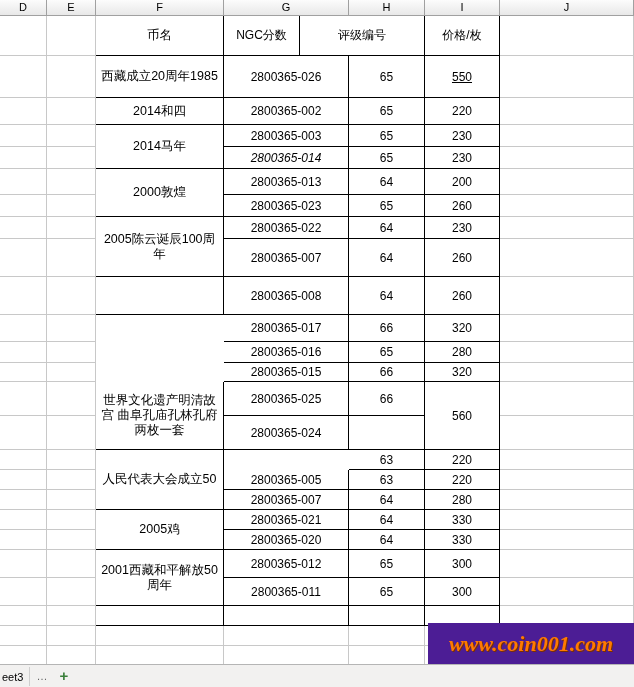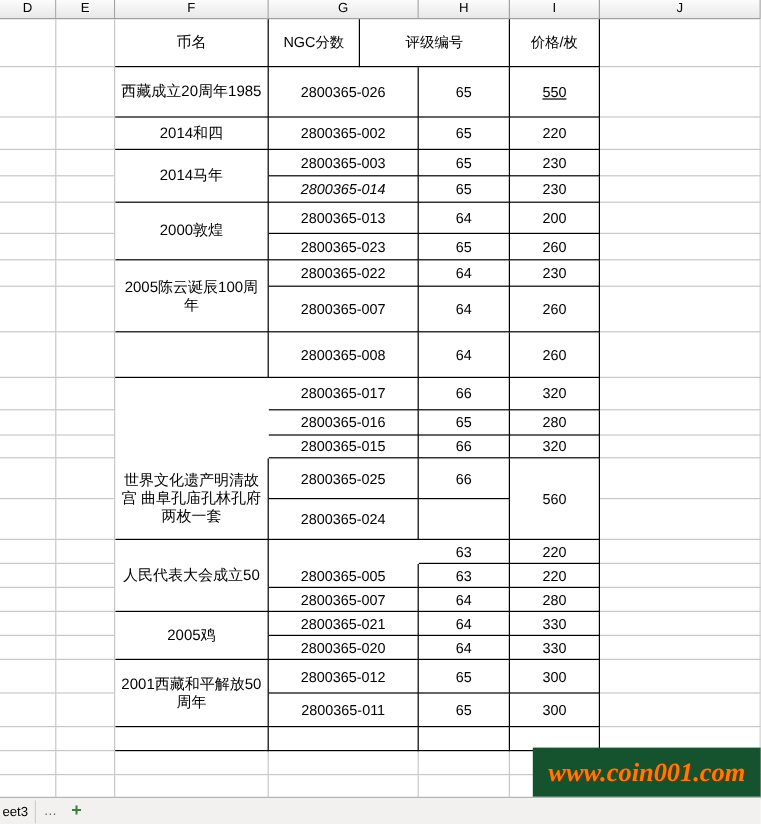--- a/index.html
+++ b/index.html
@@ -73,23 +73,23 @@
   }
   .cell.right-edge {
     border-right: 1px solid #c8c8c8;
   }
 
   
   .watermark {
     position: absolute;
     right: 0;
     bottom: 22px;
-    width: 190px;
+    width: 206px;
     height: 42px;
-    background: #14532d;
+    background: #4c1d95;
     display: flex;
     align-items: center;
     justify-content: center;
   }
   .watermark span {
     color: #ff7a00;
     font-family: "Liberation Serif", serif;
     font-weight: bold;
     font-style: italic;
     font-size: 22px;

